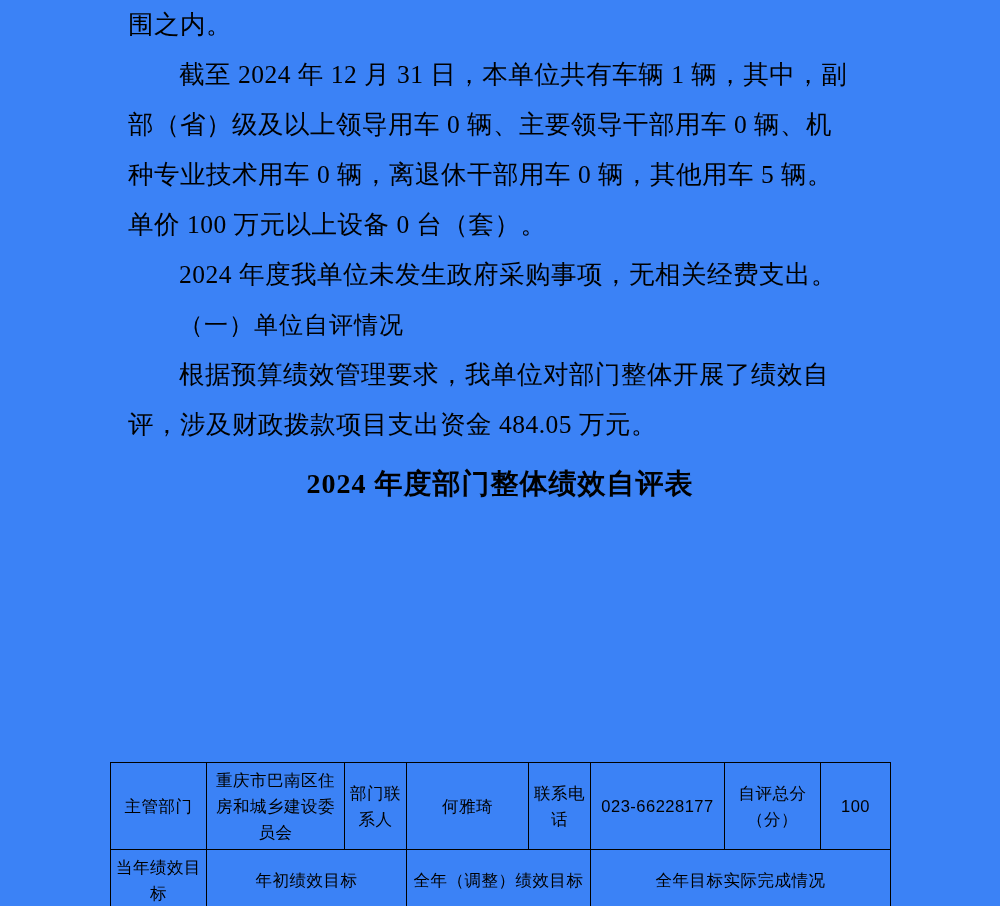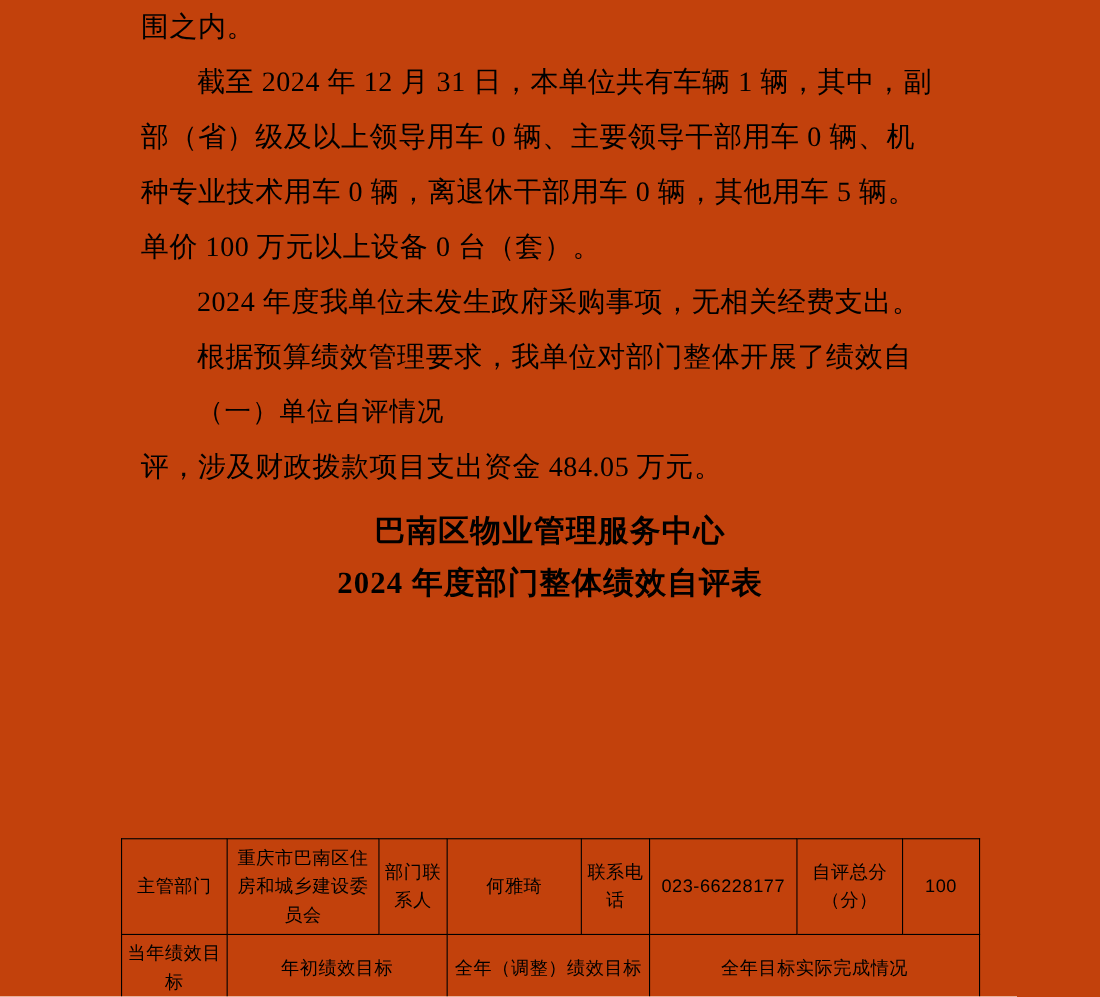--- a/index.html
+++ b/index.html
@@ -4,21 +4,21 @@
 <style>
   html, body {
     margin: 0;
     padding: 0;
     background: #ffffff;
   }
   .page {
     position: relative;
     width: 1000px;
     height: 906px;
-    background: #c2410c;
+    background: #3b82f6;
     overflow: hidden;
     font-family: "Liberation Serif", "DejaVu Serif", serif;
     color: #000000;
   }
   .body-text {
     position: absolute;
     left: 128px;
     width: 744px;
     top: 0;
   }
@@ -82,26 +82,25 @@
 
 <div class="page">
 
   <div class="body-text">
     <p class="cont">围之内。</p>
     <p class="indent">截至 2024 年 12 月 31 日，本单位共有车辆 1 辆，其中，副</p>
     <p class="cont">部（省）级及以上领导用车 0 辆、主要领导干部用车 0 辆、机</p>
     <p class="cont">种专业技术用车 0 辆，离退休干部用车 0 辆，其他用车 5 辆。</p>
     <p class="cont">单价 100 万元以上设备 0 台（套）。</p>
     <p class="indent">2024 年度我单位未发生政府采购事项，无相关经费支出。</p>
+    <p class="indent sans-head">（一）单位自评情况</p>
     <p class="indent">根据预算绩效管理要求，我单位对部门整体开展了绩效自</p>
-    <p class="indent sans-head">（一）单位自评情况</p>
     <p class="cont">评，涉及财政拨款项目支出资金 484.05 万元。</p>
 
     <div class="title-block">
-      <div class="title-line">巴南区物业管理服务中心</div>
       <div class="title-line">2024 年度部门整体绩效自评表</div>
     </div>
   </div>
 
   <table class="selfeval">
     <colgroup>
       <col style="width:96px">
       <col style="width:138px">
       <col style="width:62px">
       <col style="width:122px">

